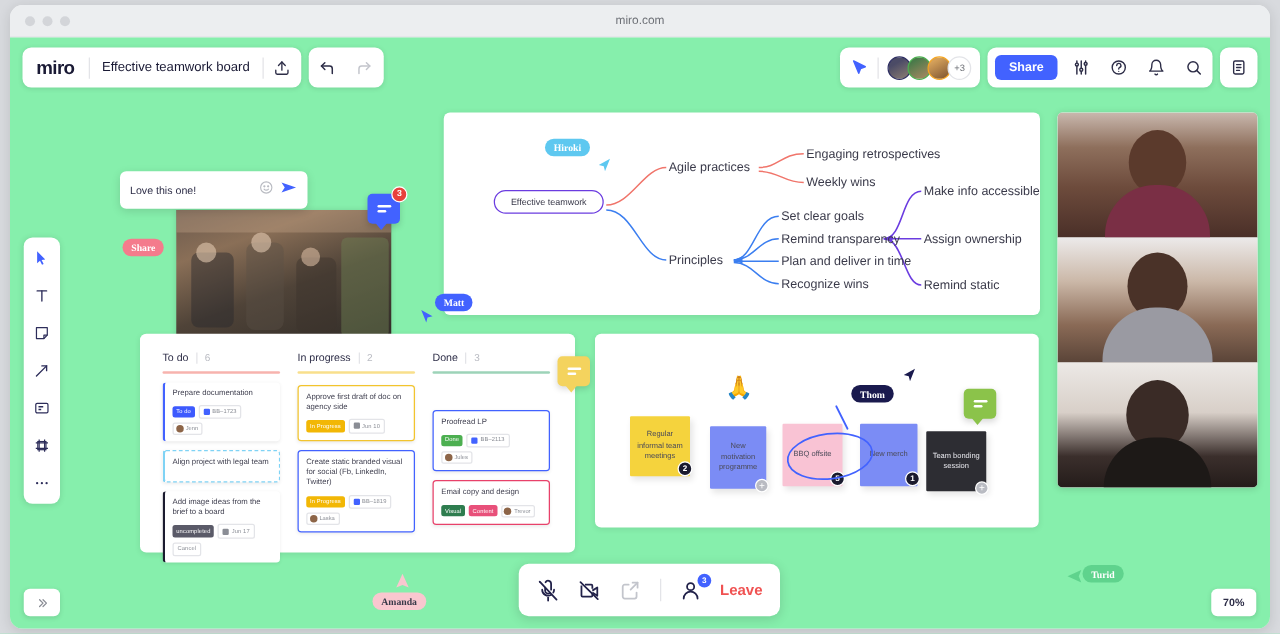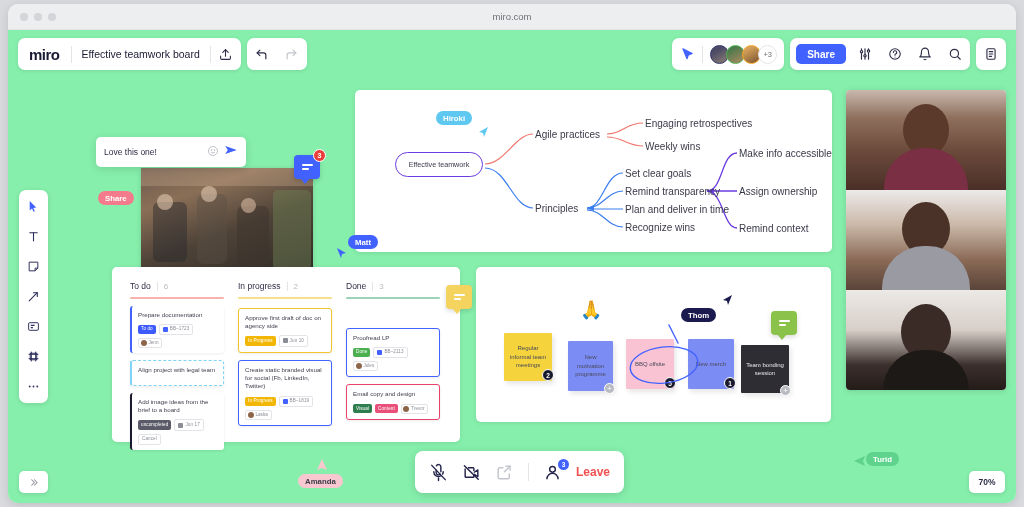--- a/index.html
+++ b/index.html
@@ -111,21 +111,21 @@
   .card-white {
     position: absolute; background: #fff; border-radius: 5px;
     box-shadow: 0 1px 5px rgba(0,0,0,0.09);
   }
 
   
   #mindmap { left: 347px; top: 60px; width: 477px; height: 162px; }
   .mm-label { position: absolute; font-size: 10px; color: #3a3a4a; white-space: nowrap; }
   #mm-root {
     position: absolute; left: 40px; top: 62px;
-    width: 88px; height: 25px; border: 1.5px solid #6b3ce0;
+    width: 88px; height: 19px; border: 1.5px solid #6b3ce0;
     border-radius: 13px; display: flex; align-items: center;
     justify-content: center; font-size: 7.2px; color: #3a3a4a;
     background: #fff;
   }
 
   
   #kanban { left: 104px; top: 237px; width: 348px; height: 175px; }
   .kan-col { position: absolute; top: 14px; }
   .kan-head { font-size: 8.5px; color: #2d2d47; font-weight: 500; display: flex; align-items: baseline; gap: 6px;}
   .kan-head .cnt { font-size: 8px; color: #b9bbc2; border-left: 1px solid #e3e4e8; padding-left: 6px;}
@@ -214,20 +214,21 @@
     box-shadow: 0 1px 5px rgba(0,0,0,0.15);
     overflow: hidden;
   }
   #photo .strip { position:absolute; background: rgba(255,255,255,0.07); }
 
   
   .usertag {
     position: absolute; font-size: 7.8px; font-weight: 600;
     color: #fff; padding: 2.5px 7px; border-radius: 9px;
     white-space: nowrap;
+    font-family: Liberation Serif, serif;
   }
 
   
   #videos {
     position: absolute; right: 10px; top: 60px;
     width: 160px; height: 300px; border-radius: 4px;
     overflow: hidden; box-shadow: 0 1px 6px rgba(0,0,0,0.14);
     display: flex; flex-direction: column; background: #fff;
   }
   .vtile { flex: 1; position: relative; overflow: hidden; }
@@ -483,21 +484,21 @@
       <span class="mm-label" style="left:180px;top:39px">Agile practices</span>
       <span class="mm-label" style="left:290px;top:28px">Engaging retrospectives</span>
       <span class="mm-label" style="left:290px;top:51px">Weekly wins</span>
       <span class="mm-label" style="left:180px;top:113px">Principles</span>
       <span class="mm-label" style="left:270px;top:78px">Set clear goals</span>
       <span class="mm-label" style="left:270px;top:96px">Remind transparency</span>
       <span class="mm-label" style="left:270px;top:114px">Plan and deliver in time</span>
       <span class="mm-label" style="left:270px;top:132px">Recognize wins</span>
       <span class="mm-label" style="left:384px;top:58px">Make info accessible</span>
       <span class="mm-label" style="left:384px;top:96px">Assign ownership</span>
-      <span class="mm-label" style="left:384px;top:133px">Remind context</span>
+      <span class="mm-label" style="left:384px;top:133px">Remind static</span>
     </div>
 
     <div class="card-white" id="kanban">
       <div class="kan-col" id="kcol0" style="left:18px; width:94px">
           <div class="kan-head">
             <span>To do</span>
             <span class="cnt">6</span>
           </div>
           <div class="kan-rule" style="background: rgb(240, 117, 107); opacity: 0.55;"></div>
           <div class="kcard" style="border-left: 2.5px solid rgb(66, 98, 255);">

